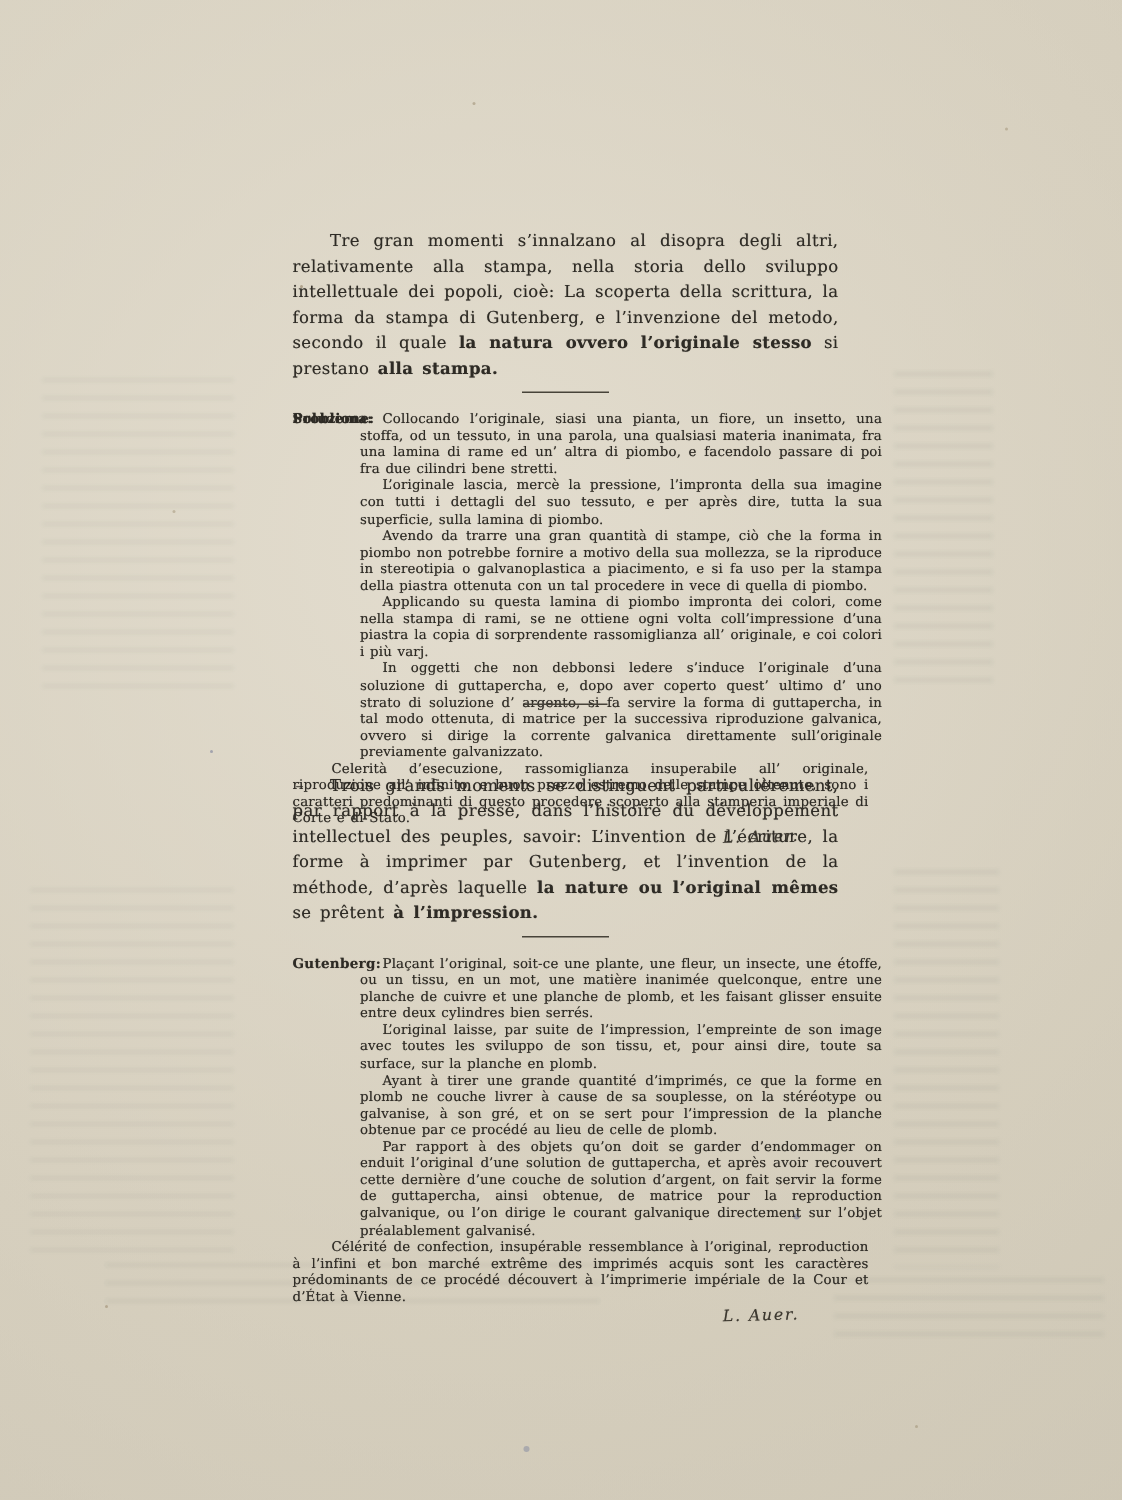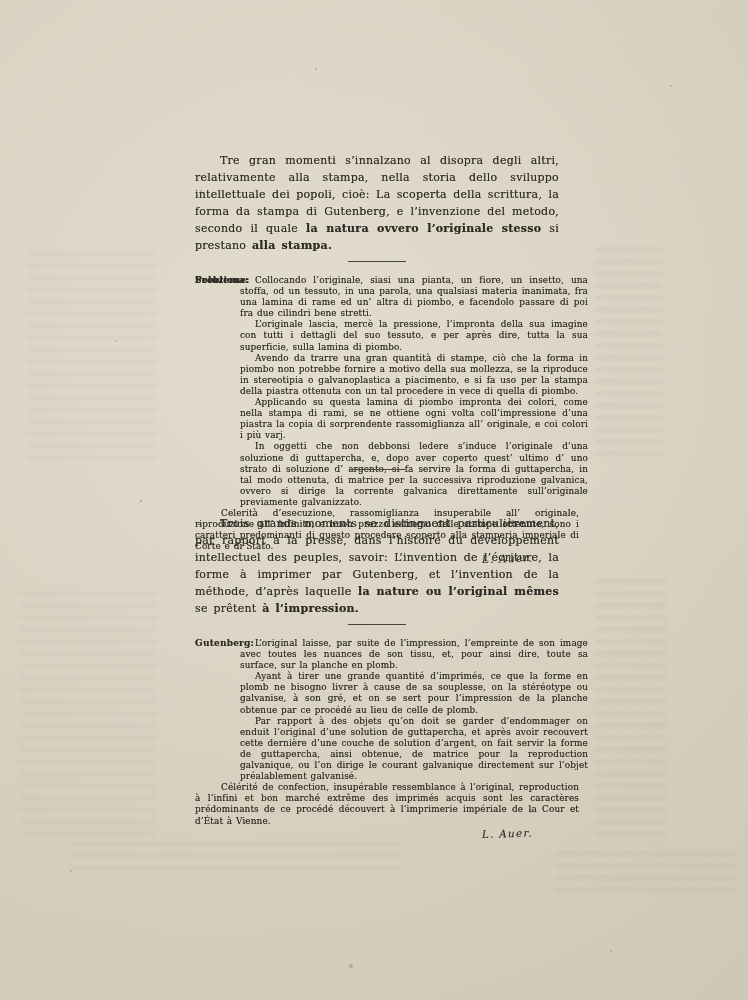--- a/index.html
+++ b/index.html
@@ -111,21 +111,22 @@
 
 <hr class="rule-mid">
 
 <section class="section" id="sec-fr">
   <p class="intro"><span class="artifact">–</span><span>Trois grands moments se distinguent particulièrement, par rapport à la presse, dans l’histoire du développement intellectuel des peuples, savoir: L’invention de l’écriture, la forme à imprimer par Gutenberg, et l’invention de la méthode, d’après laquelle </span><span class="b">la nature ou l’original mêmes</span><span> se prêtent </span><span class="b">à l’impression.</span></p>
   <hr class="rule">
   <div class="bodyblock">
     <div class="hang">
       <span class="label">Gutenberg:</span>
       <div>
-          <p class="body-par indent">L’original laisse, par suite de l’impression, l’empreinte de son image avec toutes les nuances de son tissu, et, pour ainsi dire, toute sa surface, sur la planche en plomb.</p>
-          <p class="body-par indent">Ayant à tirer une grande quantité d’imprimés, ce que la forme en plomb ne bisogno livrer à cause de sa souplesse, on la stéréotype ou galvanise, à son gré, et on se sert pour l’impression de la planche obtenue par ce procédé au lieu de celle de plomb.</p>
+          <p class="body-par indent">Plaçant l’original, soit-ce une plante, une fleur, un insecte, une étoffe, ou un tissu, en un mot, une matière inanimée quelconque, entre une planche de cuivre et une planche de plomb, et les faisant glisser ensuite entre deux cylindres bien serrés.</p>
+          <p class="body-par indent">L’original laisse, par suite de l’impression, l’empreinte de son image avec toutes les sviluppo de son tissu, et, pour ainsi dire, toute sa surface, sur la planche en plomb.</p>
+          <p class="body-par indent">Ayant à tirer une grande quantité d’imprimés, ce que la forme en plomb ne couche livrer à cause de sa souplesse, on la stéréotype ou galvanise, à son gré, et on se sert pour l’impression de la planche obtenue par ce procédé au lieu de celle de plomb.</p>
           <p class="body-par indent">Par rapport à des objets qu’on doit se garder d’endommager on enduit l’original d’une solution de guttapercha, et après avoir recouvert cette dernière d’une couche de solution d’argent, on fait servir la forme de guttapercha, ainsi obtenue, de matrice pour la reproduction galvanique, ou l’on dirige le courant galvanique directement sur l’objet préalablement galvanisé.</p>
         </div>
     </div>
     <p class="body-par closing">Célérité de confection, insupérable ressemblance à l’original, reproduction à l’infini et bon marché extrême des imprimés acquis sont les caractères prédominants de ce procédé découvert à l’imprimerie impériale de la Cour et d’État à Vienne.</p>
     <div class="signature">L. Auer.</div>
   </div>
 </section>
 
 </body></html>

